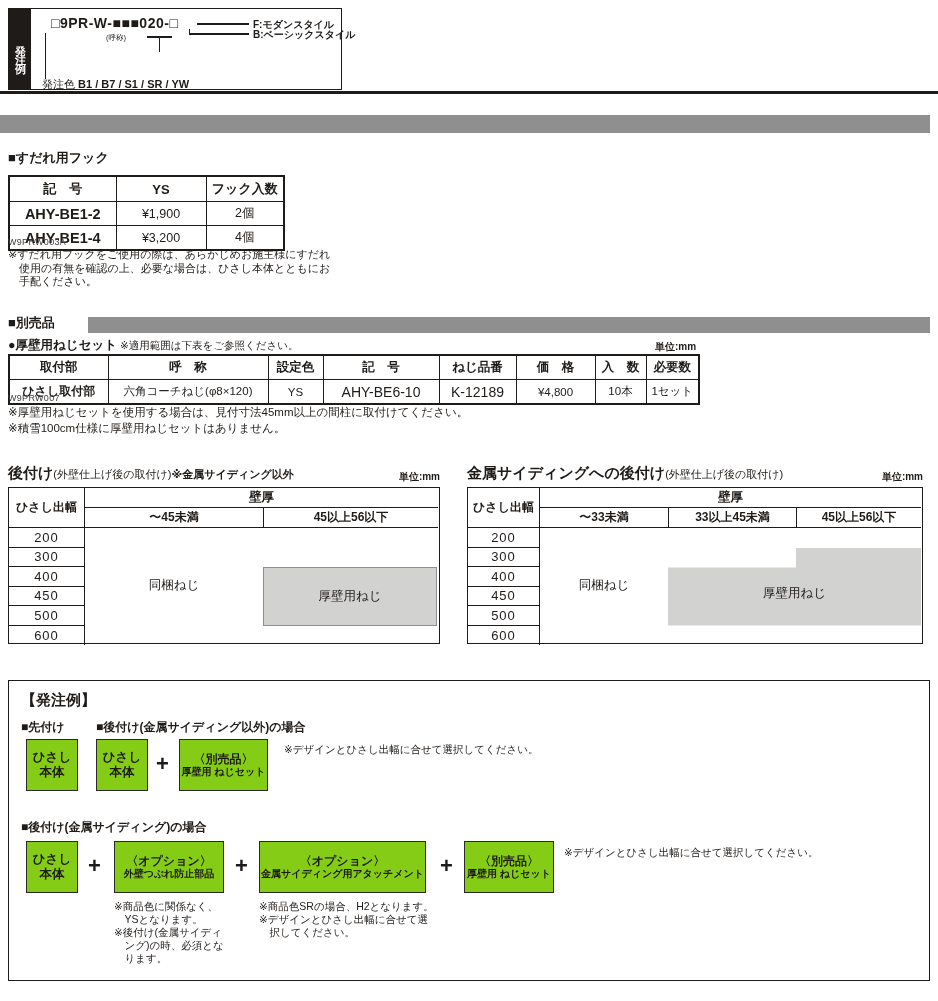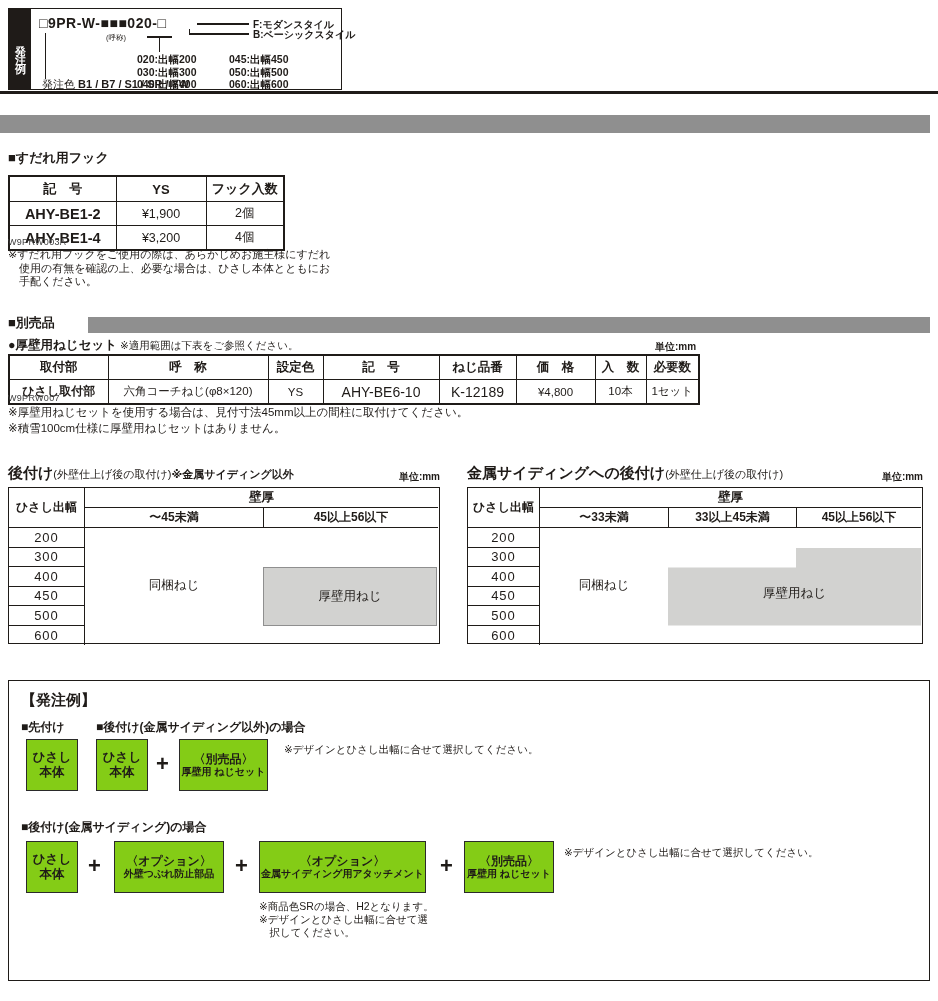--- a/index.html
+++ b/index.html
@@ -4,21 +4,21 @@
 <style>
   * { margin:0; padding:0; box-sizing:border-box; }
   body { background:#fff; font-family:"Liberation Sans","DejaVu Sans",sans-serif; color:#1f1b18; }
   .canvas { position:relative; width:938px; height:1001px; background:#fff; overflow:hidden; }
   .bold { font-weight:bold; }
 
   
   .order-panel { position:absolute; left:8px; top:8px; width:334px; height:82px; border:1.5px solid #1f1b18; background:#fff; }
   .order-side { position:absolute; left:0; top:0; width:22px; height:100%; background:#1f1b18; display:flex; align-items:center; justify-content:center; }
   .order-side span { writing-mode:vertical-rl; text-orientation:upright; color:#fff; font-size:11px; font-weight:bold; letter-spacing:9px; }
-  .code-line { position:absolute; left:30px; top:6px; font-size:14px; font-weight:bold; letter-spacing:0.5px; white-space:nowrap; }
+  .code-line { position:absolute; left:42px; top:6px; font-size:14px; font-weight:bold; letter-spacing:0.5px; white-space:nowrap; }
   .code-sub { position:absolute; left:97px; top:24px; font-size:7.5px; }
   .cline { position:absolute; background:#1f1b18; }
   .style-label { position:absolute; font-size:10px; font-weight:bold; white-space:nowrap; }
   .w-options { position:absolute; left:128px; top:44px; display:grid; grid-template-columns:86px auto; column-gap:6px; font-size:10.5px; font-weight:bold; line-height:12.5px; white-space:nowrap; }
   .color-line { position:absolute; left:33px; top:68px; font-size:11px; white-space:nowrap; }
 
   .top-rule { position:absolute; left:0; top:91px; width:938px; height:3px; background:#1f1b18; }
   .gray-bar1 { position:absolute; left:0; top:115px; width:930px; height:18px; background:#8f8f8f; }
 
   
@@ -92,28 +92,20 @@
     <div class="cline" style="left:36px; top:24px; width:1px; height:46px;"></div>
     <div class="cline" style="left:138px; top:27px; width:25px; height:1.5px;"></div>
     <div class="cline" style="left:150px; top:27px; width:1px; height:16px;"></div>
     <div class="cline" style="left:188px; top:14px; width:52px; height:1.5px;"></div>
     <div class="cline" style="left:180px; top:20px; width:1px; height:5px;"></div>
     <div class="cline" style="left:180px; top:24px; width:60px; height:1.5px;"></div>
 
     <div class="style-label" style="left:244px; top:9px;">F:モダンスタイル</div>
     <div class="style-label" style="left:244px; top:19px;">B:ベーシックスタイル</div>
 
-    <div class="w-options">
-      <span>020:出幅200</span>
-      <span>045:出幅450</span>
-      <span>030:出幅300</span>
-      <span>050:出幅500</span>
-      <span>040:出幅400</span>
-      <span>060:出幅600</span>
-    </div>
 
     <div class="color-line">
       <span>発注色</span>
       <span class="bold">B1 / B7 / S1 / SR / YW</span>
     </div>
   </div>
 
   <div class="top-rule"></div>
   <div class="gray-bar1"></div>
 
@@ -286,18 +278,23 @@
       <span class="t1">〈オプション〉</span>
       <span class="t2">金属サイディング用アタッチメント</span>
     </div>
     <div class="plus" style="left:431px; top:172px;">+</div>
     <div class="fbox" style="left:455px; top:160px; width:90px;">
       <span class="t1">〈別売品〉</span>
       <span class="t2">厚壁用 ねじセット</span>
     </div>
     <div class="ex-note" style="left:555px; top:165px;">※デザインとひさし出幅に合せて選択してください。</div>
 
+    <div class="ex-subnote" style="left:105px; top:219px;">※商品色に関係なく、
+　YSとなります。
+※後付け(金属サイディ
+　ング)の時、必須とな
+　ります。</div>
     <div class="ex-subnote" style="left:250px; top:219px;">※商品色SRの場合、H2となります。
 ※デザインとひさし出幅に合せて選
 　択してください。</div>
   </div>
 
 </div>
 
 </body></html>

